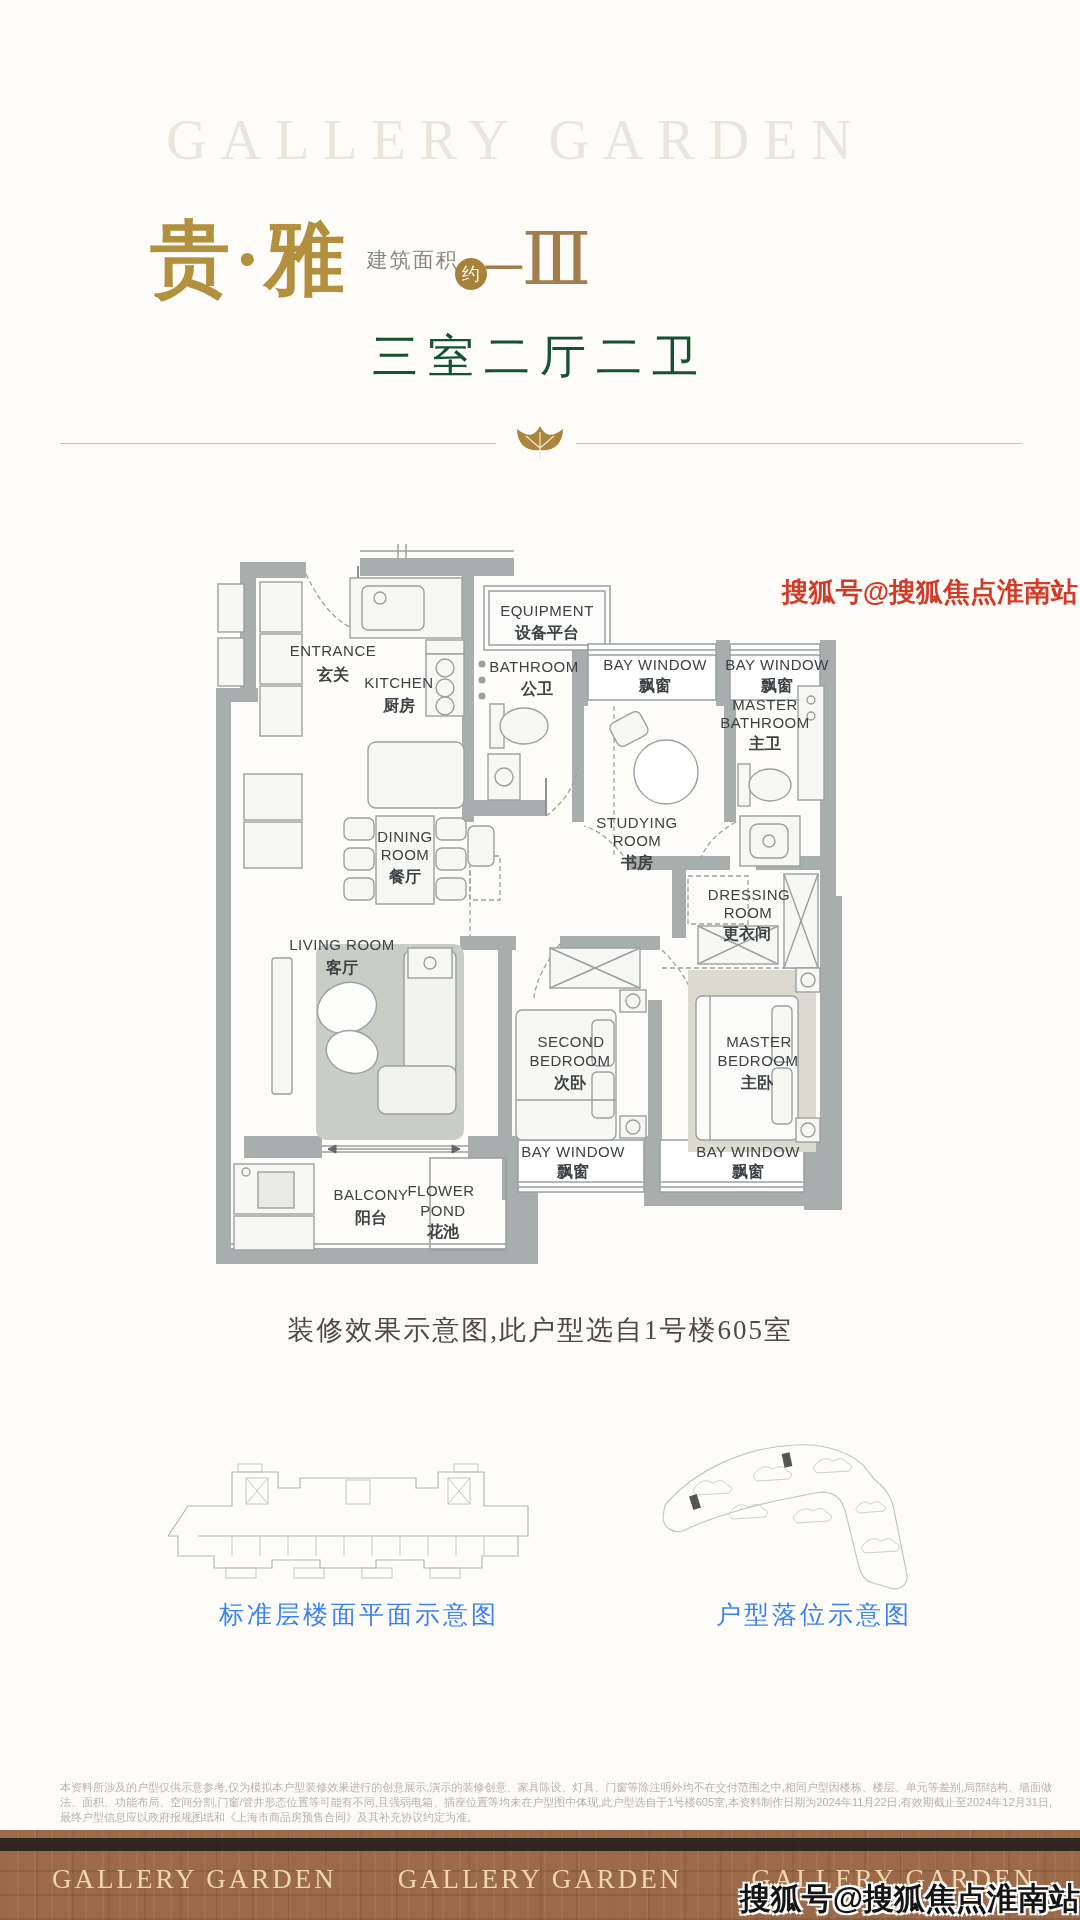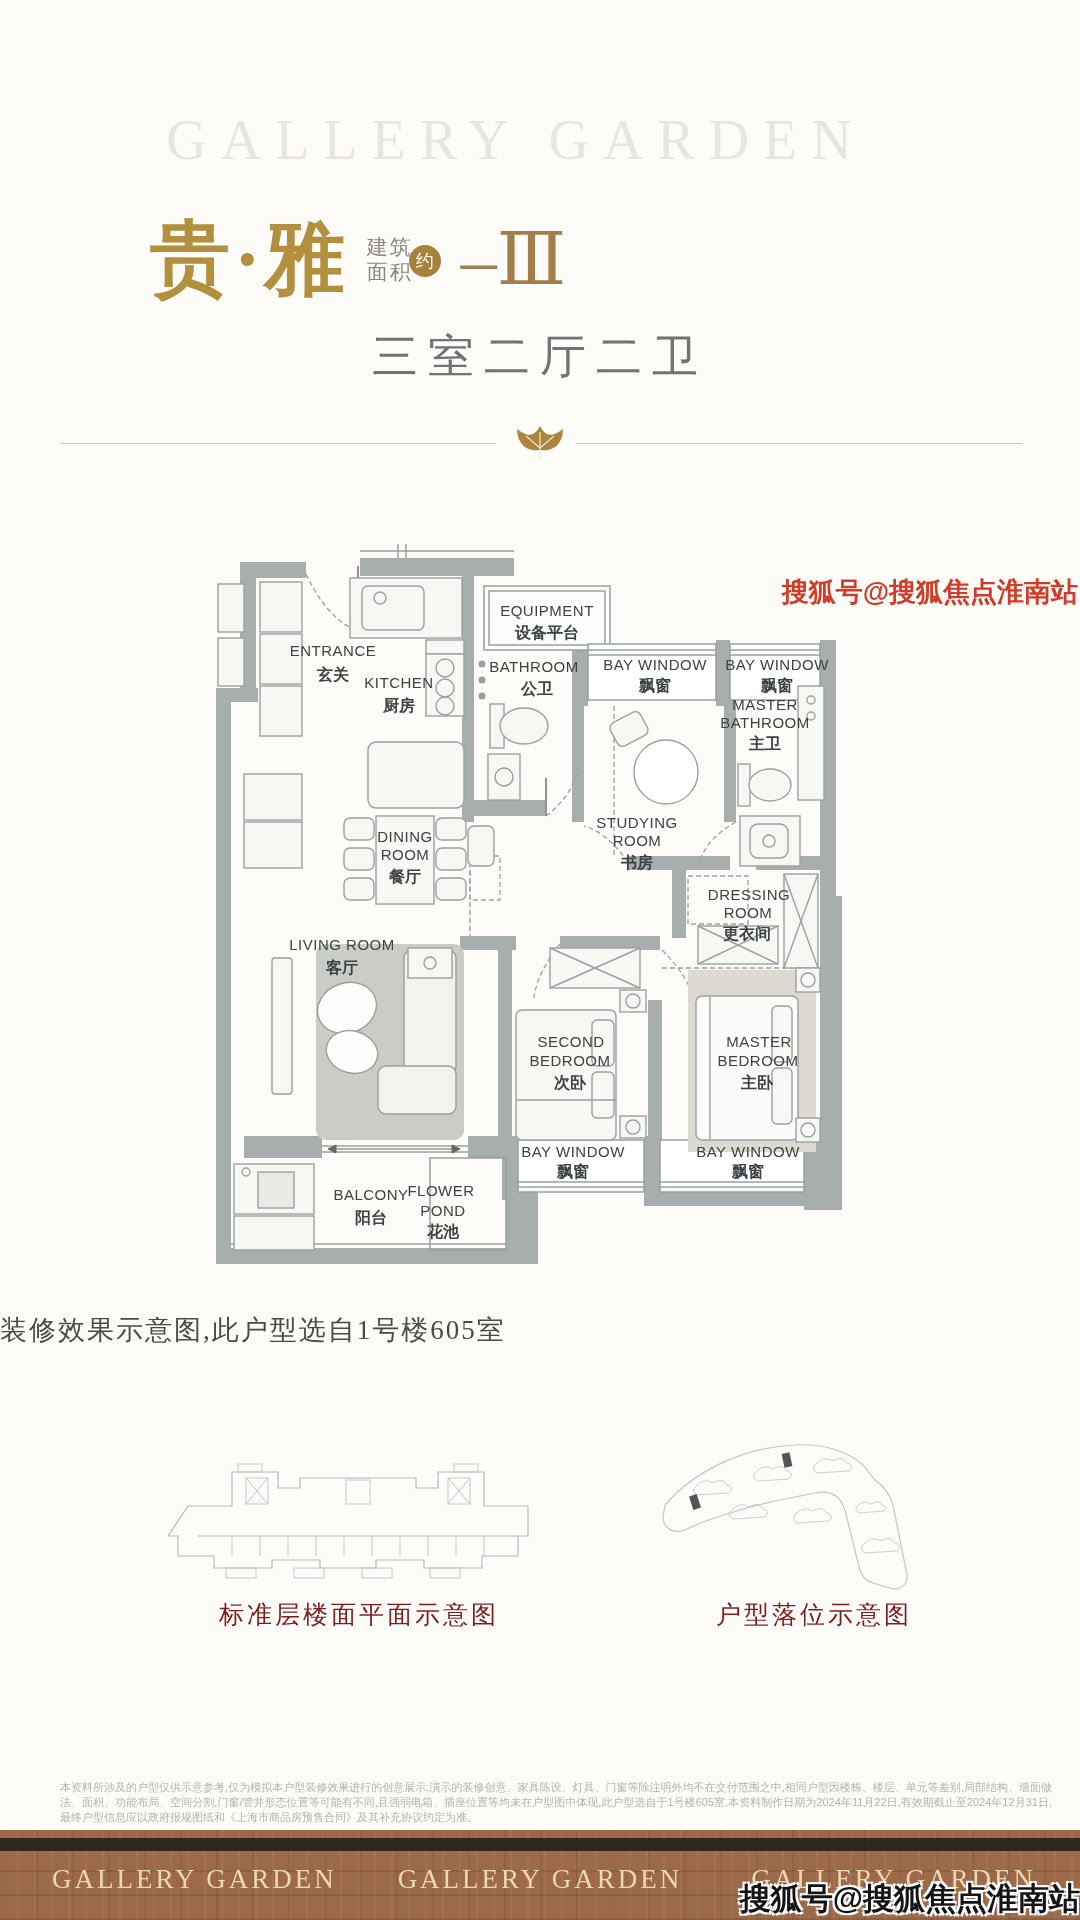--- a/index.html
+++ b/index.html
@@ -18,22 +18,22 @@
     white-space:nowrap;
   }
   .title-row{
     left:150px;top:206px;display:flex;align-items:center;white-space:nowrap;
   }
   .title-cn{
     font-family:Liberation Serif, serif;
     font-size:80px;font-weight:700;color:#b2903e;letter-spacing:4px;
   }
   .area-prefix{
-    margin-left:18px;margin-right:22px;position:relative;padding-right:20px;
-    display:flex;flex-direction:column;justify-content:center;
+    margin-left:18px;margin-right:1px;position:relative;padding-right:20px;
+    display:flex;justify-content:center;
   }
   .area-prefix .ln{
     font-size:21px;line-height:25px;color:#8b877c;letter-spacing:2px;
     font-family:"Liberation Serif","DejaVu Serif",serif;
   }
   .area-badge{
     position:absolute;right:-8px;top:10px;width:32px;height:32px;border-radius:50%;
     background:#a8813c;color:#fdfcf7;font-size:18px;line-height:32px;text-align:center;
     font-family:"Liberation Serif","DejaVu Serif",serif;
   }
@@ -42,36 +42,36 @@
     font-size:96px;color:#a37e4d;font-weight:400;margin-left:14px;line-height:1;
   }
   .area-value sup{font-size:42px;vertical-align:36px;letter-spacing:0;}
   .area-suffix{
     font-family:"Liberation Serif","DejaVu Serif",serif;
     font-size:72px;color:#a37e4d;margin-left:6px;line-height:1;font-weight:400;
   }
   .layout-spec{
     left:0;top:326px;width:1080px;text-align:center;
     font-family:"Liberation Serif","DejaVu Serif",serif;
-    font-size:46px;color:#737373;letter-spacing:10px;white-space:nowrap;
+    font-size:46px;color:#14532d;letter-spacing:10px;white-space:nowrap;
   }
   .divider-line{height:0;border-top:1px solid #cfc5a2;top:443px;}
   .divider-left{left:60px;width:436px;}
   .divider-right{left:576px;width:446px;}
   .divider-icon{left:514px;top:424px;}
 
   
   .plan-note{
-    left:0;top:1312px;width:1080px;
+    left:0;top:1312px;width:1080px;text-align:center;
     font-family:"Liberation Serif","DejaVu Serif",serif;
     font-size:27px;color:#4c4a45;letter-spacing:2px;
   }
   .diagram-caption{
     font-family:"Liberation Serif","DejaVu Serif",serif;
-    font-size:25px;color:#7f1d1d;letter-spacing:3px;text-align:center;white-space:nowrap;
+    font-size:25px;color:#3b82f6;letter-spacing:3px;text-align:center;white-space:nowrap;
   }
   .cap-left{left:169px;top:1598px;width:380px;}
   .cap-right{left:674px;top:1598px;width:280px;}
 
   
   .disclaimer{
     left:60px;top:1780px;width:992px;
     font-size:11px;line-height:15px;color:#b5b2ae;text-align:justify;
   }
 

